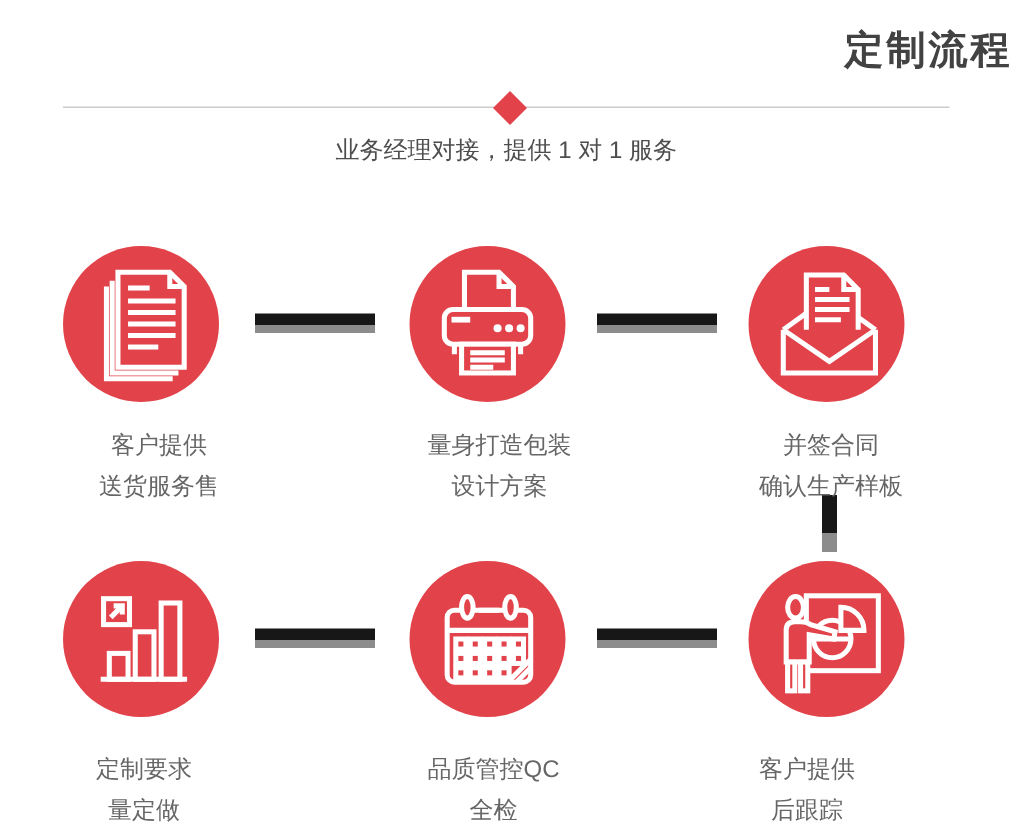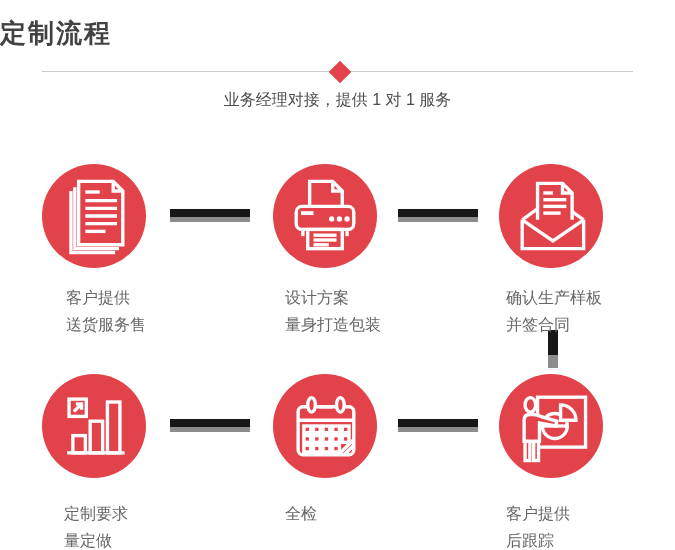--- a/index.html
+++ b/index.html
@@ -1,36 +1,36 @@
 <!DOCTYPE html>
 <html><head>
 <meta charset="utf-8">
 <style>
   html,body{margin:0;padding:0;}
   body{font-family:"Liberation Sans","DejaVu Sans",sans-serif;background:#fff;}
   .page{position:relative;width:675px;height:550px;background:#fff;overflow:hidden;}
 
-  .title{position:absolute;top:16px;left:0;width:675px;text-align:left;
+  .title{position:absolute;top:16px;left:0;width:675px;text-align:right;
          font-size:26px;font-weight:bold;color:#424242;letter-spacing:2px;}
   .divider{position:absolute;top:71px;left:42px;width:591px;height:1px;background:#cccccc;}
   .diamond{position:absolute;left:332px;top:64px;width:16px;height:16px;
            background:#e2434a;transform:rotate(45deg);}
   .subtitle{position:absolute;top:90px;left:0;width:675px;text-align:center;
             font-size:16px;color:#4d4d4d;}
 
   .circle{position:absolute;width:104px;height:104px;border-radius:50%;
           background:#e2434a;display:flex;align-items:center;justify-content:center;}
   .circle svg{width:96px;height:96px;display:block;}
   .ic{stroke:#ffffff;stroke-width:3.5;fill:none;}
   .ic-fill{stroke:#ffffff;stroke-width:3.5;fill:#e2434a;}
   .ic-solid{fill:#ffffff;stroke:none;}
 
   .step-label{position:absolute;font-size:16px;line-height:27px;color:#666666;
               white-space:nowrap;}
-  .step-label span{display:block;}
+  .step-label span{display:block;text-align:center;}
 
   .conn-h{position:absolute;width:80px;height:13px;
           background:linear-gradient(to bottom,#171717 0 58%,#8c8c8c 58% 100%);}
   .conn-v{position:absolute;width:10px;height:38px;
           background:linear-gradient(to bottom,#171717 0 66%,#8c8c8c 66% 100%);}
 </style>
 </head>
 <body>
 
 <div class="page">
@@ -76,42 +76,42 @@
       <circle class="ic-solid" cx="73" cy="53" r="2.8"></circle>
       <path class="ic" d="M27,64 V71"></path>
       <path class="ic" d="M73,64 V71"></path>
       <rect class="ic-fill" x="32" y="64" width="36" height="20"></rect>
       <path class="ic" d="M38,70 H62"></path>
       <path class="ic" d="M38,75 H62"></path>
       <path class="ic" d="M38,80 H54"></path>
     </svg>
   </div>
   <div class="step-label" style="left:285px;top:284px;">
+    <span>量身打造包装</span>
     <span>设计方案</span>
-    <span>量身打造包装</span>
   </div>
 
   <div class="circle" style="left:499px;top:164px;">
     <svg viewBox="0 0 100 100">
       <path class="ic" d="M20,54 L52,31"></path>
       <path class="ic" d="M84,54 L52,31"></path>
       <path fill="#e2434a" stroke="none" d="M36,62 V16 H62 L72,26 V62 Z"></path>
       <path class="ic" d="M36,62 V16 H62 L72,26 V62"></path>
       <path class="ic" d="M62,16 V26 H72"></path>
       <path class="ic" d="M42,26 H52"></path>
       <path class="ic" d="M42,33 H66"></path>
       <path class="ic" d="M42,40 H66"></path>
       <path class="ic" d="M42,47 H60"></path>
       <path class="ic" d="M20,54 V84 H84 V54"></path>
       <path class="ic-fill" d="M20,54 L52,76 L84,54"></path>
     </svg>
   </div>
   <div class="step-label" style="left:506px;top:284px;">
+    <span>并签合同</span>
     <span>确认生产样板</span>
-    <span>并签合同</span>
   </div>
 
   <div class="circle" style="left:42px;top:374px;">
     <svg viewBox="0 0 100 100">
       <rect class="ic" x="28" y="60" width="13" height="18"></rect>
       <rect class="ic" x="46" y="45" width="13" height="33"></rect>
       <rect class="ic" x="64" y="25" width="13" height="53"></rect>
       <path class="ic" d="M22,78 H82"></path>
       <rect class="ic-fill" x="24" y="22" width="18" height="18"></rect>
       <path class="ic" d="M29,35 L37,27"></path>
@@ -142,20 +142,21 @@
       <rect class="ic" x="68" y="60" width="7" height="7"></rect>
       <rect class="ic" x="28" y="70" width="7" height="7"></rect>
       <rect class="ic" x="38" y="70" width="7" height="7"></rect>
       <rect class="ic" x="48" y="70" width="7" height="7"></rect>
       <rect class="ic" x="58" y="70" width="7" height="7"></rect>
       <path class="ic" d="M64,80 L80,64"></path>
       <path class="ic" d="M70,80 L80,70"></path>
     </svg>
   </div>
   <div class="step-label" style="left:285px;top:500px;">
+    <span>品质管控QC</span>
     <span>全检</span>
   </div>
 
   <div class="circle" style="left:499px;top:374px;">
     <svg viewBox="0 0 100 100">
       <rect class="ic" x="36" y="20" width="50" height="52"></rect>
       <circle class="ic" cx="54" cy="50" r="13"></circle>
       <path class="ic" d="M41,50 H67"></path>
       <path class="ic-fill" d="M60,44 L60,28 A16,16 0 0 1 76,44 Z"></path>
       <path class="ic-fill" d="M22,66 L22,44 Q22,38 28,38 L32,38 Q36,38 39,40 L56,45 L55,50 L38,47 L38,66 Z"></path>

